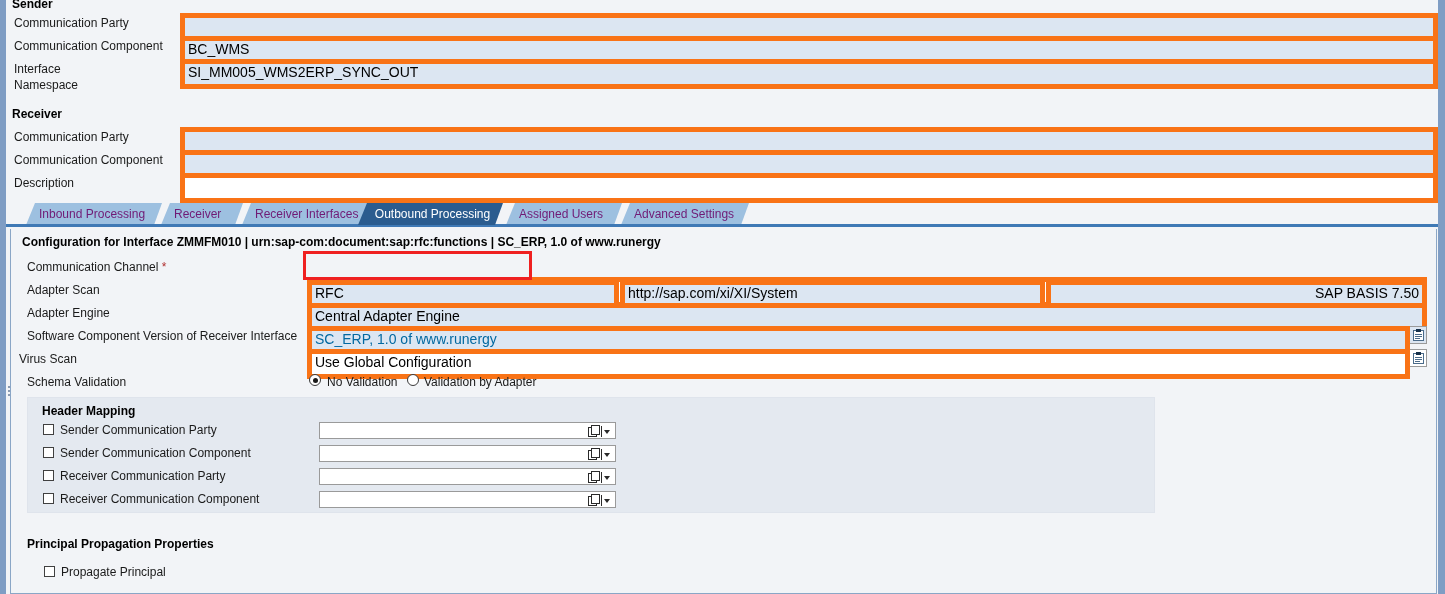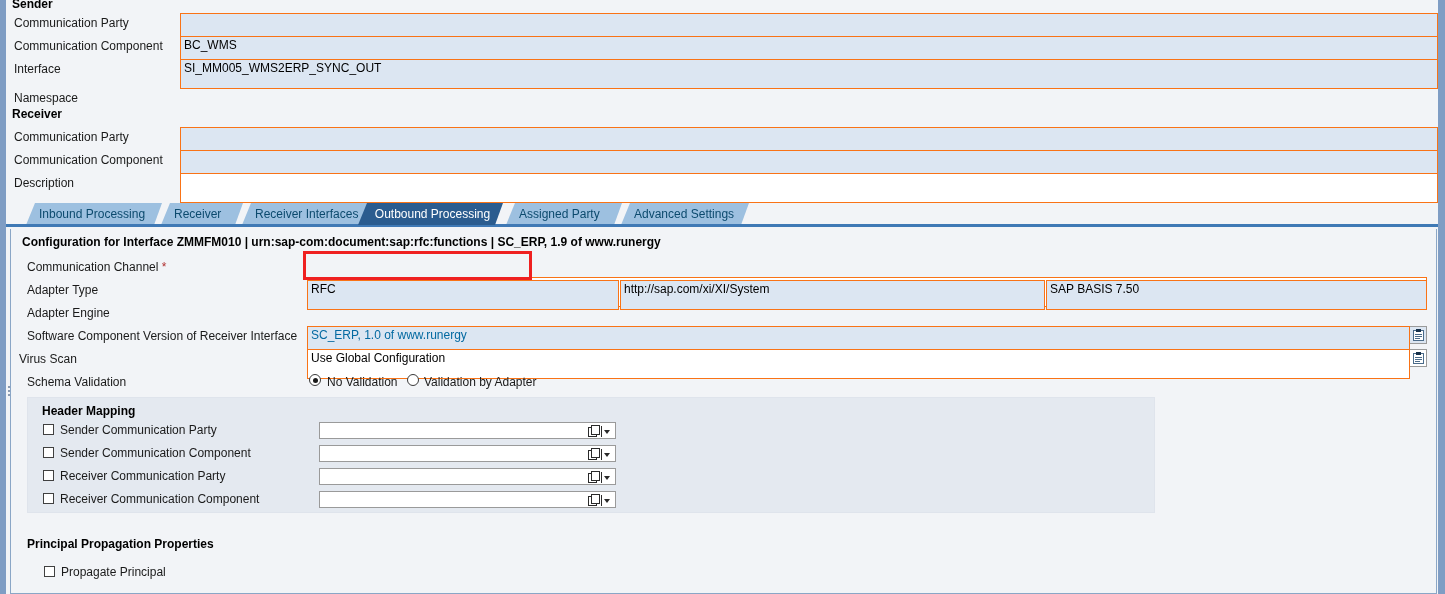--- a/index.html
+++ b/index.html
@@ -37,44 +37,44 @@
     position: absolute; font-weight: bold; font-size: 12px; color: #000;
     left: 6px;
   }
   .row-label {
     position: absolute; left: 8px; font-size: 12px; color: #1a1a1a;
     white-space: nowrap;
   }
   .fld {
     position: absolute;
     height: 30px;
-    border: 1px solid #f97316;
+    border: 5px solid #f97316;
     background: #dce6f2;
-    font-size: 12px;
+    font-size: 14px;
     line-height: 16px;
     padding: 0 3px;
     color: #000;
     overflow: hidden;
     white-space: nowrap;
   }
   .fld.white { background: #ffffff; }
   .fld.disabled { color: #0369a1; background: #dce6f2; }
   
   .right-rail {
     position: absolute; right: 0; top: 0; width: 7px; height: 594px;
     background: #7f9dc4;
   }
   
   .tabstrip {
     position: absolute; left: 6px; top: 199px; right: 7px; height: 28px;
   }
   .tab {
     position: absolute; top: 4px; height: 22px;
     background: #9dc0e0;
-    color: #0c4a6e;
+    color: #701a75;
     font-size: 12px;
     line-height: 22px;
     padding: 0 9px 0 13px;
     white-space: nowrap;
     border-top-left-radius: 1px;
     clip-path: polygon(9px 0, 100% 0, calc(100% - 8px) 100%, 0 100%);
   }
   .tab.active {
     background: #2b5c8f;
     color: #ffffff;
@@ -176,60 +176,61 @@
 
     <div class="row-label" style="top:16px;">Communication Party</div>
     <div class="fld" style="left:174px; top:13px; width:1258px;"></div>
 
     <div class="row-label" style="top:39px;">Communication Component</div>
     <div class="fld" style="left:174px; top:36px; width:1258px;">BC_WMS</div>
 
     <div class="row-label" style="top:62px;">Interface</div>
     <div class="fld" style="left:174px; top:59px; width:1258px;">SI_MM005_WMS2ERP_SYNC_OUT</div>
 
-    <div class="row-label" style="top:91px;">Namespace</div>
+    <div class="row-label" style="top:78px;">Namespace</div>
 
     <div class="grp-head" style="top:107px;">Receiver</div>
 
     <div class="row-label" style="top:130px;">Communication Party</div>
     <div class="fld" style="left:174px; top:127px; width:1258px;"></div>
 
     <div class="row-label" style="top:153px;">Communication Component</div>
     <div class="fld" style="left:174px; top:150px; width:1258px;"></div>
 
     <div class="row-label" style="top:176px;">Description</div>
     <div class="fld white" style="left:174px; top:173px; width:1258px;"></div>
   </div>
 
   <div class="tabstrip">
     <div class="tab" style="left:20px;  width:136px;">Inbound Processing</div>
     <div class="tab" style="left:155px; width:82px;">Receiver</div>
     <div class="tab" style="left:236px; width:137px;">Receiver Interfaces</div>
     <div class="tab active" style="left:352px; width:145px;text-align:center;">Outbound Processing</div>
-    <div class="tab" style="left:500px; width:116px;">Assigned Party</div>
+    <div class="tab" style="left:500px; width:116px;">Assigned Users</div>
     <div class="tab" style="left:615px; width:128px;">Advanced Settings</div>
     <div class="tabstrip-base"></div>
   </div>
 
   <div class="panel">
 
-    <div class="panel-title">Configuration for Interface ZMMFM010 | urn:sap-com:document:sap:rfc:functions | SC_ERP, 1.9 of www.runergy</div>
+    <div class="panel-title">Configuration for Interface ZMMFM010 | urn:sap-com:document:sap:rfc:functions | SC_ERP, 1.0 of www.runergy</div>
 
     <div class="plabel" style="left:16px; top:31px;">
       <span>Communication Channel</span>
       <span class="req">*</span>
     </div>
     <div class="fld white" style="left:296px; top:28px; width:1120px;margin-top:20px;">CC_ERP_RFC_RECEIVER_WMS</div>
 
-    <div class="plabel" style="left:16px; top:54px;">Adapter Type</div>
+    <div class="plabel" style="left:16px; top:54px;">Adapter Scan</div>
     <div class="fld" style="left:296px; top:51px; width:312px;">RFC</div>
     <div class="fld" style="left:609px; top:51px; width:425px;">http://sap.com/xi/XI/System</div>
-    <div class="fld" style="left:1035px; top:51px; width:381px;">SAP BASIS 7.50</div>
+    <div class="fld" style="left:1035px; top:51px; width:381px;text-align:right;">SAP BASIS 7.50</div>
 
     <div class="plabel" style="left:16px; top:77px;">Adapter Engine</div>
+    <div class="fld" style="left:296px; top:74px; width:1120px;">Central Adapter Engine</div>
 
     <div class="plabel" style="left:16px; top:100px;">Software Component Version of Receiver Interface</div>
     <div class="fld disabled" style="left:296px; top:97px; width:1103px;">SC_ERP, 1.0 of www.runergy</div>
     <div class="picker" style="left:1399px; top:97px;">
       <svg width="11" height="12" viewBox="0 0 11 12">
         <rect x="0.5" y="1.5" width="10" height="10" fill="#ffffff" stroke="#4a6b8a"></rect>
         <rect x="3" y="0" width="5" height="3" fill="#16314c"></rect>
         <rect x="2" y="5" width="7" height="1" fill="#4a6b8a"></rect>
         <rect x="2" y="7" width="7" height="1" fill="#4a6b8a"></rect>
         <rect x="2" y="9" width="5" height="1" fill="#4a6b8a"></rect>

